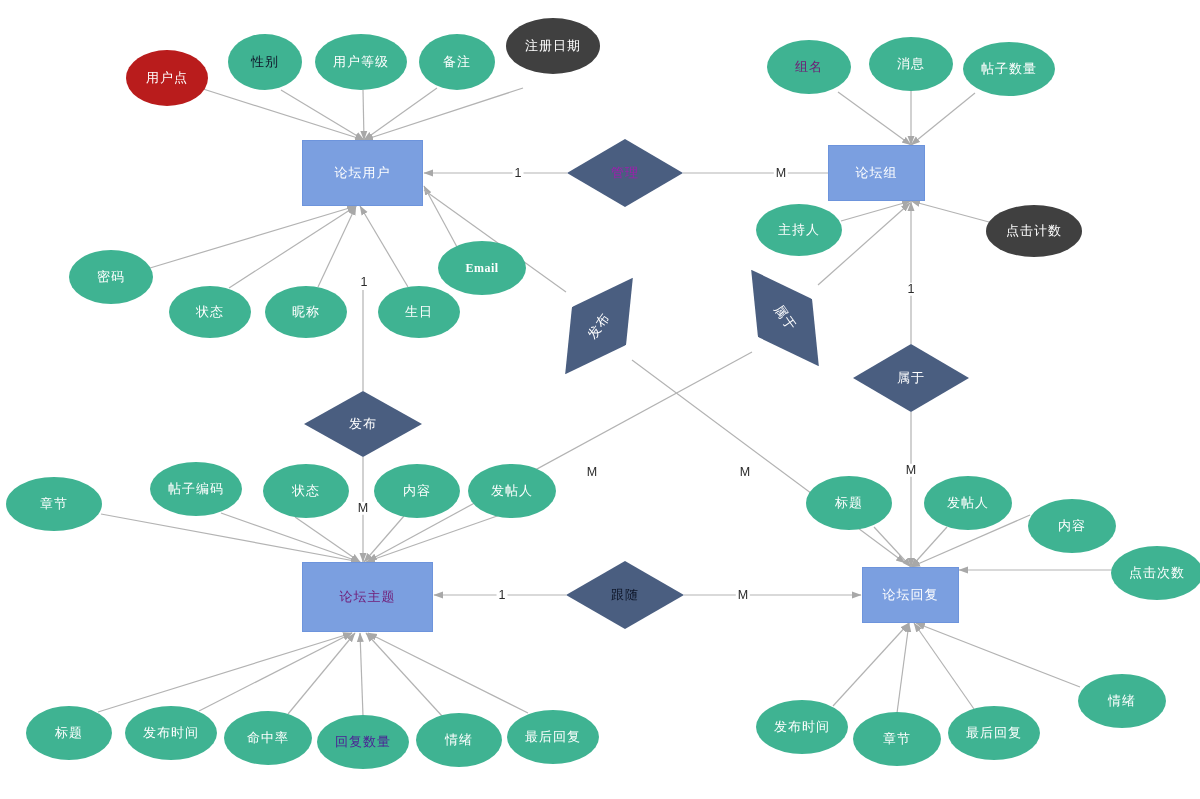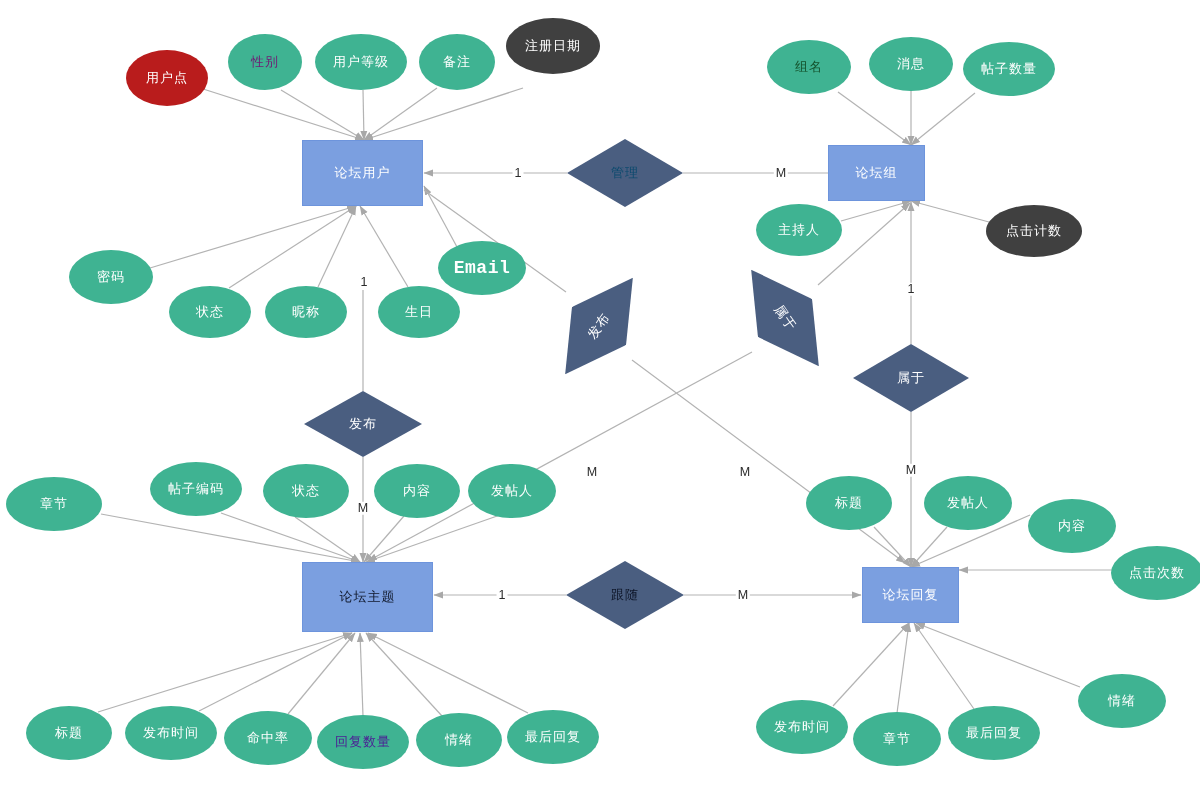--- a/index.html
+++ b/index.html
@@ -15,21 +15,21 @@
         box-sizing:border-box;}
 
   .entity{
     background:#7b9fe0;border:1px solid #6d94dc;color:#ffffff;
     font-size:13px;letter-spacing:1px;
   }
   .attr{
     background:#3fb392;border-radius:50%;color:#ffffff;font-size:13px;
     letter-spacing:1px;
   }
-  .attr.serif{font-family:Liberation Mono, monospace;font-weight:bold;font-size:18px;letter-spacing:0.5px;}
+  .attr.serif{font-family:Liberation Serif, serif;font-weight:bold;font-size:12px;letter-spacing:0.5px;}
 
   .rel{position:absolute;}
   .rel .dia{
     position:absolute;left:0;top:0;width:100%;height:100%;
     background:#4a5e80;
     clip-path:polygon(50% 0%,100% 50%,50% 100%,0% 50%);
   }
   .rel .rlabel{
     position:absolute;left:0;top:0;width:100%;height:100%;
     display:flex;align-items:center;justify-content:center;
@@ -99,21 +99,21 @@
         <line x1="818" y1="285" x2="910" y2="203" stroke="#b3b3b3" stroke-width="1.2" marker-end="url(#ah)"></line>
         <line x1="752" y1="352" x2="368" y2="561" stroke="#b3b3b3" stroke-width="1.2" marker-end="url(#ah)"></line>
         <line x1="566" y1="595" x2="434" y2="595" stroke="#b3b3b3" stroke-width="1.2" marker-end="url(#ah)"></line>
         <line x1="684" y1="595" x2="861" y2="595" stroke="#b3b3b3" stroke-width="1.2" marker-end="url(#ah)"></line>
       </g>
   </svg>
 
   <div id="rels">
       <div class="rel" style="left: 567px; top: 139px; width: 116px; height: 68px;">
         <div class="dia" style="background: rgb(74, 94, 128);"></div>
-        <div class="rlabel" style="color: #0c4a6e;">管理</div>
+        <div class="rlabel" style="color: #a21caf;">管理</div>
       </div>
       <div class="rel" style="left: 540px; top: 293px; width: 118px; height: 66px; transform: rotate(-55deg);">
         <div class="dia" style="background: rgb(74, 94, 128);"></div>
         <div class="rlabel" style="color: rgb(255, 255, 255);">发布</div>
       </div>
       <div class="rel" style="left: 726px; top: 285px; width: 118px; height: 66px; transform: rotate(55deg);">
         <div class="dia" style="background: rgb(74, 94, 128);"></div>
         <div class="rlabel" style="color: rgb(255, 255, 255);">属于</div>
       </div>
       <div class="rel" style="left: 853px; top: 344px; width: 116px; height: 68px;">
@@ -124,30 +124,30 @@
         <div class="dia" style="background: rgb(74, 94, 128);"></div>
         <div class="rlabel" style="color: rgb(255, 255, 255);">发布</div>
       </div>
       <div class="rel" style="left: 566px; top: 561px; width: 118px; height: 68px;">
         <div class="dia" style="background: rgb(74, 94, 128);"></div>
         <div class="rlabel" style="color: #0f172a;">跟随</div>
       </div>
     </div>
   <div id="attrs">
       <div class="node attr" style="left: 126px; top: 50px; width: 82px; height: 56px; background: #b91c1c; color: rgb(255, 255, 255);">用户点</div>
-      <div class="node attr" style="left: 228px; top: 34px; width: 74px; height: 56px; background: rgb(63, 179, 146); color: #701a75;">性别</div>
+      <div class="node attr" style="left: 228px; top: 34px; width: 74px; height: 56px; background: rgb(63, 179, 146); color: #0f172a;">性别</div>
       <div class="node attr" style="left: 315px; top: 34px; width: 92px; height: 56px; background: rgb(63, 179, 146); color: rgb(255, 255, 255);">用户等级</div>
       <div class="node attr" style="left: 419px; top: 34px; width: 76px; height: 56px; background: rgb(63, 179, 146); color: rgb(255, 255, 255);">备注</div>
       <div class="node attr" style="left: 506px; top: 18px; width: 94px; height: 56px; background: #404040; color: rgb(255, 255, 255);">注册日期</div>
       <div class="node attr" style="left: 69px; top: 250px; width: 84px; height: 54px; background: rgb(63, 179, 146); color: rgb(255, 255, 255);">密码</div>
       <div class="node attr" style="left: 169px; top: 286px; width: 82px; height: 52px; background: rgb(63, 179, 146); color: rgb(255, 255, 255);">状态</div>
       <div class="node attr" style="left: 265px; top: 286px; width: 82px; height: 52px; background: rgb(63, 179, 146); color: rgb(255, 255, 255);">昵称</div>
       <div class="node attr" style="left: 378px; top: 286px; width: 82px; height: 52px; background: rgb(63, 179, 146); color: rgb(255, 255, 255);">生日</div>
       <div class="node attr serif" style="left: 438px; top: 241px; width: 88px; height: 54px; background: rgb(63, 179, 146); color: rgb(255, 255, 255);">Email</div>
-      <div class="node attr" style="left: 767px; top: 40px; width: 84px; height: 54px; background: rgb(63, 179, 146); color: #14532d; text-align: right;">组名</div>
+      <div class="node attr" style="left: 767px; top: 40px; width: 84px; height: 54px; background: rgb(63, 179, 146); color: #701a75; text-align: right;">组名</div>
       <div class="node attr" style="left: 869px; top: 37px; width: 84px; height: 54px; background: rgb(63, 179, 146); color: rgb(255, 255, 255);">消息</div>
       <div class="node attr" style="left: 963px; top: 42px; width: 92px; height: 54px; background: rgb(63, 179, 146); color: rgb(255, 255, 255);">帖子数量</div>
       <div class="node attr" style="left: 756px; top: 204px; width: 86px; height: 52px; background: rgb(63, 179, 146); color: rgb(255, 255, 255);">主持人</div>
       <div class="node attr" style="left: 986px; top: 205px; width: 96px; height: 52px; background: #404040; color: rgb(255, 255, 255);">点击计数</div>
       <div class="node attr" style="left: 6px; top: 477px; width: 96px; height: 54px; background: rgb(63, 179, 146); color: rgb(255, 255, 255);">章节</div>
       <div class="node attr" style="left: 150px; top: 462px; width: 92px; height: 54px; background: rgb(63, 179, 146); color: rgb(255, 255, 255);">帖子编码</div>
       <div class="node attr" style="left: 263px; top: 464px; width: 86px; height: 54px; background: rgb(63, 179, 146); color: rgb(255, 255, 255);">状态</div>
       <div class="node attr" style="left: 374px; top: 464px; width: 86px; height: 54px; background: rgb(63, 179, 146); color: rgb(255, 255, 255);">内容</div>
       <div class="node attr" style="left: 468px; top: 464px; width: 88px; height: 54px; background: rgb(63, 179, 146); color: rgb(255, 255, 255);">发帖人</div>
       <div class="node attr" style="left: 26px; top: 706px; width: 86px; height: 54px; background: rgb(63, 179, 146); color: rgb(255, 255, 255);">标题</div>
@@ -161,21 +161,21 @@
       <div class="node attr" style="left: 1028px; top: 499px; width: 88px; height: 54px; background: rgb(63, 179, 146); color: rgb(255, 255, 255);">内容</div>
       <div class="node attr" style="left: 1111px; top: 546px; width: 92px; height: 54px; background: rgb(63, 179, 146); color: rgb(255, 255, 255);">点击次数</div>
       <div class="node attr" style="left: 756px; top: 700px; width: 92px; height: 54px; background: rgb(63, 179, 146); color: rgb(255, 255, 255);">发布时间</div>
       <div class="node attr" style="left: 853px; top: 712px; width: 88px; height: 54px; background: rgb(63, 179, 146); color: rgb(255, 255, 255);">章节</div>
       <div class="node attr" style="left: 948px; top: 706px; width: 92px; height: 54px; background: rgb(63, 179, 146); color: rgb(255, 255, 255);">最后回复</div>
       <div class="node attr" style="left: 1078px; top: 674px; width: 88px; height: 54px; background: rgb(63, 179, 146); color: rgb(255, 255, 255);">情绪</div>
     </div>
   <div id="ents">
       <div class="node entity" style="left: 302px; top: 140px; width: 121px; height: 66px; background: rgb(123, 159, 224); color: rgb(255, 255, 255);">论坛用户</div>
       <div class="node entity" style="left: 828px; top: 145px; width: 97px; height: 56px; background: rgb(123, 159, 224); color: rgb(255, 255, 255);">论坛组</div>
-      <div class="node entity" style="left: 302px; top: 562px; width: 131px; height: 70px; background: rgb(123, 159, 224); color: #0f172a;">论坛主题</div>
+      <div class="node entity" style="left: 302px; top: 562px; width: 131px; height: 70px; background: rgb(123, 159, 224); color: #701a75;">论坛主题</div>
       <div class="node entity" style="left: 862px; top: 567px; width: 97px; height: 56px; background: rgb(123, 159, 224); color: rgb(255, 255, 255);">论坛回复</div>
     </div>
   <div id="cards">
       <div class="card" style="left: 518px; top: 173px; color: rgb(43, 43, 43);">1</div>
       <div class="card" style="left: 781px; top: 173px; color: rgb(43, 43, 43);">M</div>
       <div class="card" style="left: 364px; top: 282px; color: rgb(43, 43, 43);">1</div>
       <div class="card" style="left: 911px; top: 289px; color: rgb(43, 43, 43);">1</div>
       <div class="card" style="left: 911px; top: 470px; color: rgb(43, 43, 43);">M</div>
       <div class="card" style="left: 363px; top: 508px; color: rgb(43, 43, 43);">M</div>
       <div class="card" style="left: 592px; top: 472px; color: rgb(43, 43, 43);">M</div>

